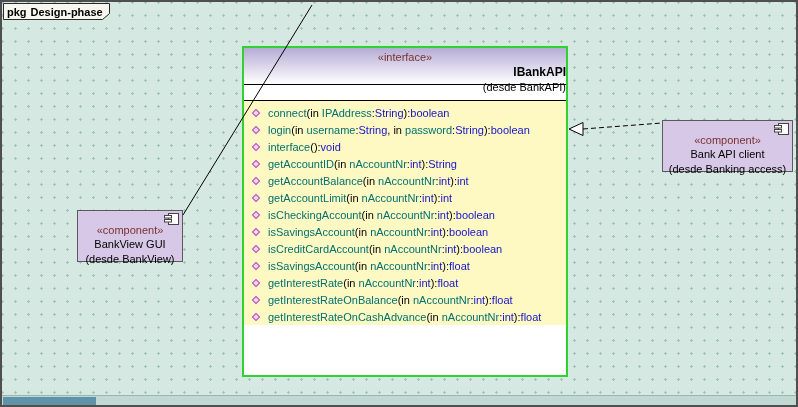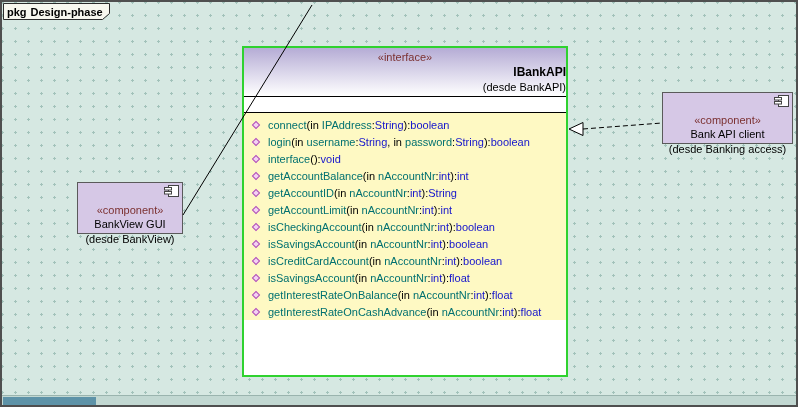--- a/index.html
+++ b/index.html
@@ -20,21 +20,21 @@
   
   .pkgtab{ position:absolute; left:1px; top:1px; z-index:15; }
 
   
   .iface{
     position:absolute; left:240px; top:44px; width:326px; height:331px;
     border:2px solid var(--select-green,#2fd22f);
     background:#ffffff; z-index:10;
   }
   .iface-header{
-    height:49px;
+    height:37px;
     background:linear-gradient(to bottom, var(--hdr-top,#b5acd5), #ffffff);
     border-bottom:1px solid #000;
   }
   .st{ font-size:11px; color:var(--stereo,#7b3030); text-align:center; line-height:15px; padding-top:2px; }
   .iface-name{ font-size:12px; font-weight:bold; color:#000; text-align:right; line-height:15px; }
   .iface-origin{ font-size:11px; color:#000; line-height:14px; padding-left:4px; text-align:right; }
   .attrs{ height:16px; border-bottom:1px solid #000; background:#fff; }
   .ops{ padding-top:3px; background:#fef9c3; }
   .op-row{ height:17px; display:flex; align-items:center; white-space:nowrap; font-size:11px; overflow:hidden; }
   .op-diamond{
@@ -46,21 +46,21 @@
   }
   .c-name{ color:var(--op-name,#007070); }
   .c-plain{ color:#000; }
   .c-type{ color:var(--op-type,#1414cc); }
 
   
   .comp{
     position:absolute; z-index:10;
     background:var(--comp-fill,#d6c8e6);
     border:1px solid var(--comp-border,#5a5a5a);
-    text-align:center; padding-top:19px;
+    text-align:center; padding-top:11px;margin-top:28px;
   }
   .comp .st{ padding-top:1px; line-height:14px; }
   .comp-name{ font-size:11px; font-weight:normal; color:#000; line-height:15px; }
   .comp-origin{ font-size:11px; color:#000; line-height:15px; }
   .comp-icon{ position:absolute; top:2px; right:3px; }
   #comp-bankview{ left:75px; top:180px; width:106px; height:52px; }
   #comp-bankapi{ left:660px; top:90px; width:131px; height:52px; }
 
   
   .overlay{ position:absolute; left:0; top:0; z-index:20; pointer-events:none; }
@@ -101,45 +101,49 @@
         <div class="op-row">
           <span class="op-diamond"></span>
           <span><span class="c-name">login</span><span class="c-plain">(</span><span class="c-plain">in </span><span class="c-name">username</span><span class="c-plain">:</span><span class="c-type">String</span><span class="c-plain">, </span><span class="c-plain">in </span><span class="c-name">password</span><span class="c-plain">:</span><span class="c-type">String</span><span class="c-plain">)</span><span class="c-plain">:</span><span class="c-type">boolean</span></span>
         </div>
         <div class="op-row">
           <span class="op-diamond"></span>
           <span><span class="c-name">interface</span><span class="c-plain">(</span><span class="c-plain">)</span><span class="c-plain">:</span><span class="c-type">void</span></span>
         </div>
         <div class="op-row">
           <span class="op-diamond"></span>
-          <span><span class="c-name">getAccountBalance</span><span class="c-plain">(</span><span class="c-plain">in </span><span class="c-name">nAccountNr</span><span class="c-plain">:</span><span class="c-type">int</span><span class="c-plain">)</span><span class="c-plain">:</span><span class="c-type">int</span></span>
+          <span><span class="c-name">getAccountID</span><span class="c-plain">(</span><span class="c-plain">in </span><span class="c-name">nAccountNr</span><span class="c-plain">:</span><span class="c-type">int</span><span class="c-plain">)</span><span class="c-plain">:</span><span class="c-type">String</span></span>
         </div>
         <div class="op-row">
           <span class="op-diamond"></span>
-          <span><span class="c-name">getAccountID</span><span class="c-plain">(</span><span class="c-plain">in </span><span class="c-name">nAccountNr</span><span class="c-plain">:</span><span class="c-type">int</span><span class="c-plain">)</span><span class="c-plain">:</span><span class="c-type">String</span></span>
+          <span><span class="c-name">getAccountBalance</span><span class="c-plain">(</span><span class="c-plain">in </span><span class="c-name">nAccountNr</span><span class="c-plain">:</span><span class="c-type">int</span><span class="c-plain">)</span><span class="c-plain">:</span><span class="c-type">int</span></span>
         </div>
         <div class="op-row">
           <span class="op-diamond"></span>
           <span><span class="c-name">getAccountLimit</span><span class="c-plain">(</span><span class="c-plain">in </span><span class="c-name">nAccountNr</span><span class="c-plain">:</span><span class="c-type">int</span><span class="c-plain">)</span><span class="c-plain">:</span><span class="c-type">int</span></span>
         </div>
         <div class="op-row">
           <span class="op-diamond"></span>
           <span><span class="c-name">isCheckingAccount</span><span class="c-plain">(</span><span class="c-plain">in </span><span class="c-name">nAccountNr</span><span class="c-plain">:</span><span class="c-type">int</span><span class="c-plain">)</span><span class="c-plain">:</span><span class="c-type">boolean</span></span>
         </div>
         <div class="op-row">
           <span class="op-diamond"></span>
           <span><span class="c-name">isSavingsAccount</span><span class="c-plain">(</span><span class="c-plain">in </span><span class="c-name">nAccountNr</span><span class="c-plain">:</span><span class="c-type">int</span><span class="c-plain">)</span><span class="c-plain">:</span><span class="c-type">boolean</span></span>
         </div>
         <div class="op-row">
           <span class="op-diamond"></span>
           <span><span class="c-name">isCreditCardAccount</span><span class="c-plain">(</span><span class="c-plain">in </span><span class="c-name">nAccountNr</span><span class="c-plain">:</span><span class="c-type">int</span><span class="c-plain">)</span><span class="c-plain">:</span><span class="c-type">boolean</span></span>
         </div>
         <div class="op-row">
           <span class="op-diamond"></span>
           <span><span class="c-name">isSavingsAccount</span><span class="c-plain">(</span><span class="c-plain">in </span><span class="c-name">nAccountNr</span><span class="c-plain">:</span><span class="c-type">int</span><span class="c-plain">)</span><span class="c-plain">:</span><span class="c-type">float</span></span>
+        </div>
+        <div class="op-row">
+          <span class="op-diamond"></span>
+          <span><span class="c-name">getInterestRate</span><span class="c-plain">(</span><span class="c-plain">in </span><span class="c-name">nAccountNr</span><span class="c-plain">:</span><span class="c-type">int</span><span class="c-plain">)</span><span class="c-plain">:</span><span class="c-type">float</span></span>
         </div>
         <div class="op-row">
           <span class="op-diamond"></span>
           <span><span class="c-name">getInterestRateOnBalance</span><span class="c-plain">(</span><span class="c-plain">in </span><span class="c-name">nAccountNr</span><span class="c-plain">:</span><span class="c-type">int</span><span class="c-plain">)</span><span class="c-plain">:</span><span class="c-type">float</span></span>
         </div>
         <div class="op-row">
           <span class="op-diamond"></span>
           <span><span class="c-name">getInterestRateOnCashAdvance</span><span class="c-plain">(</span><span class="c-plain">in </span><span class="c-name">nAccountNr</span><span class="c-plain">:</span><span class="c-type">int</span><span class="c-plain">)</span><span class="c-plain">:</span><span class="c-type">float</span></span>
         </div>
       </div>

